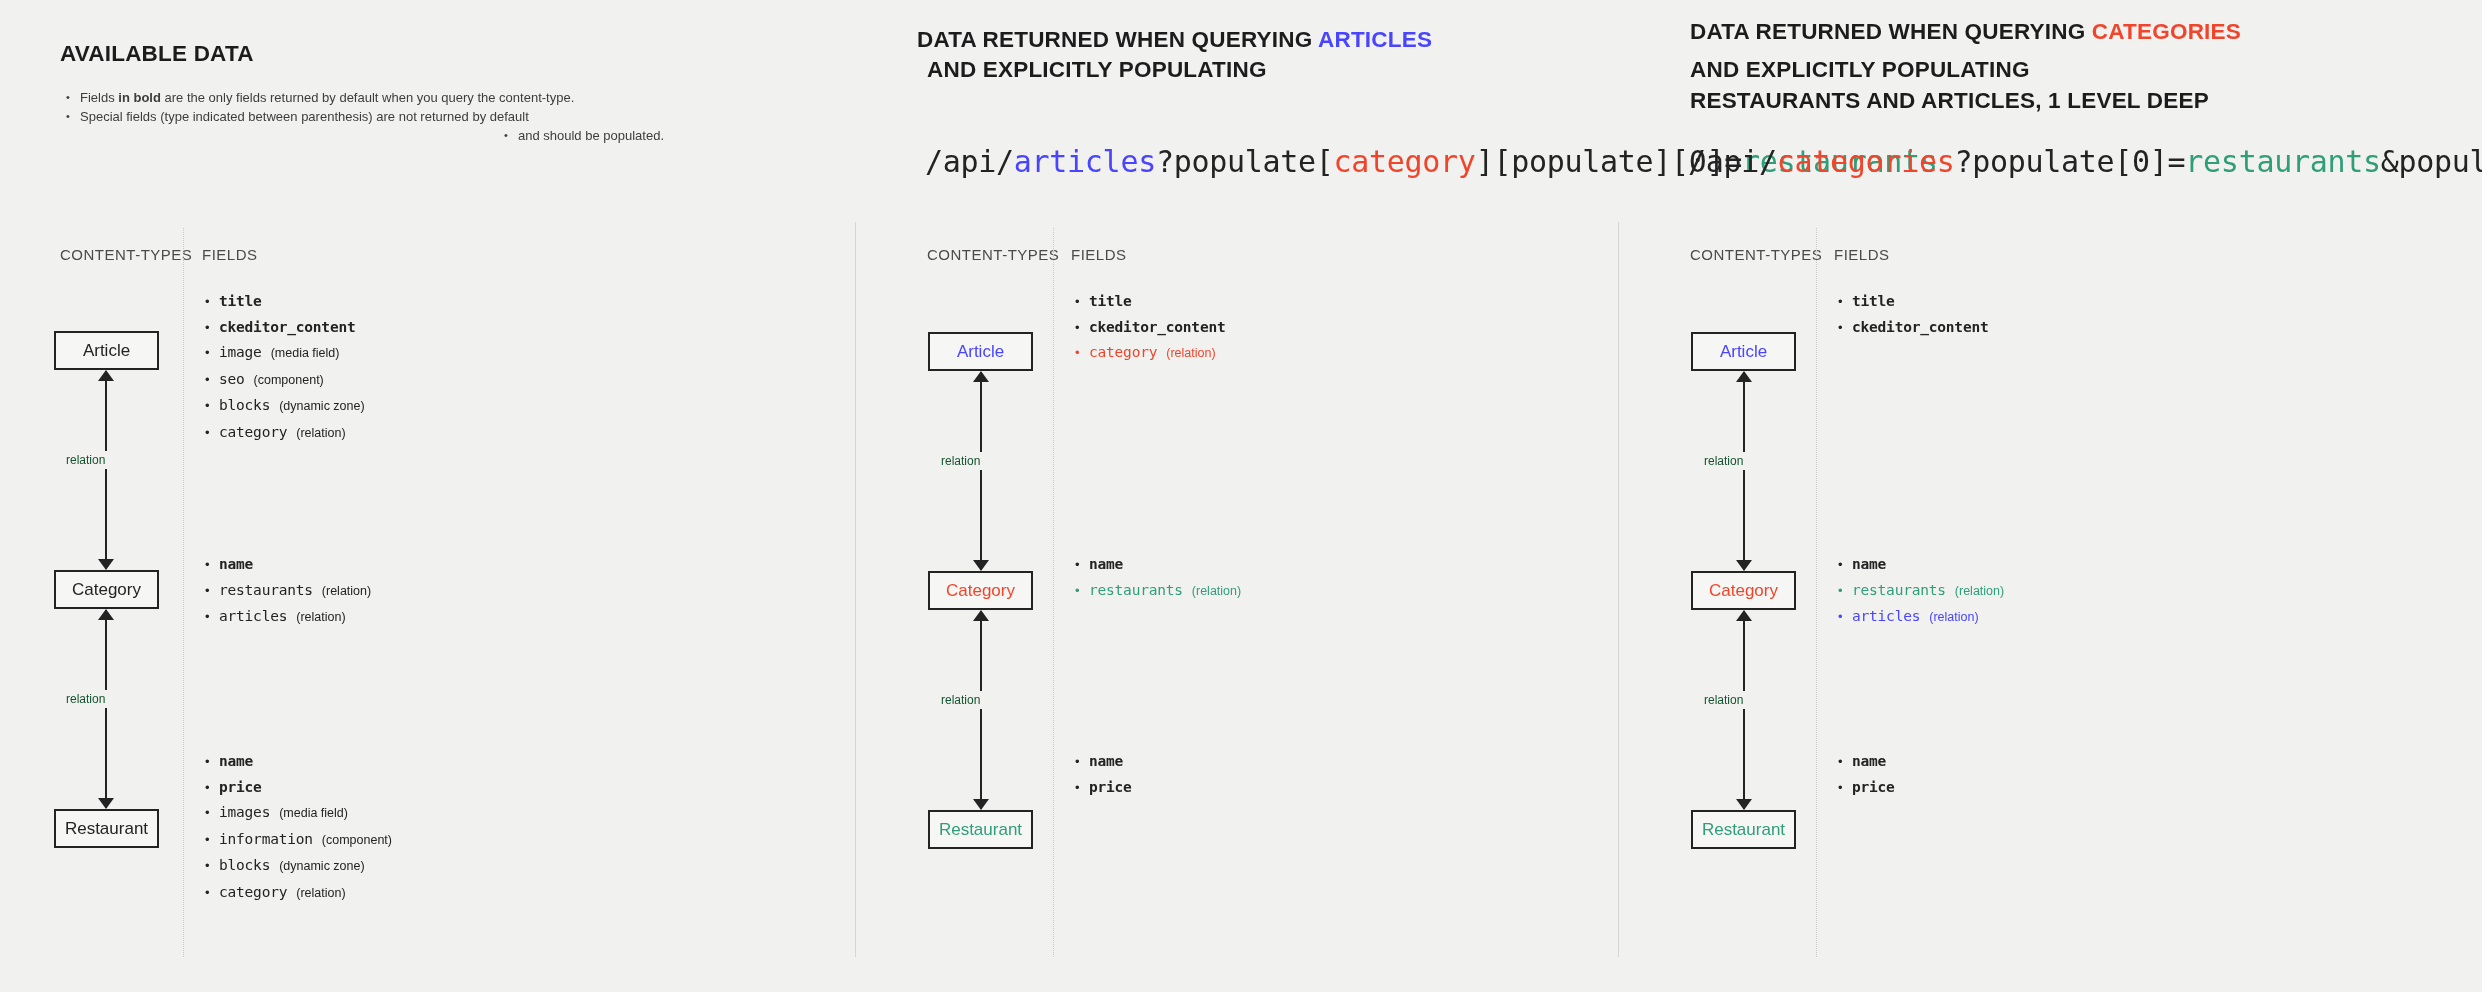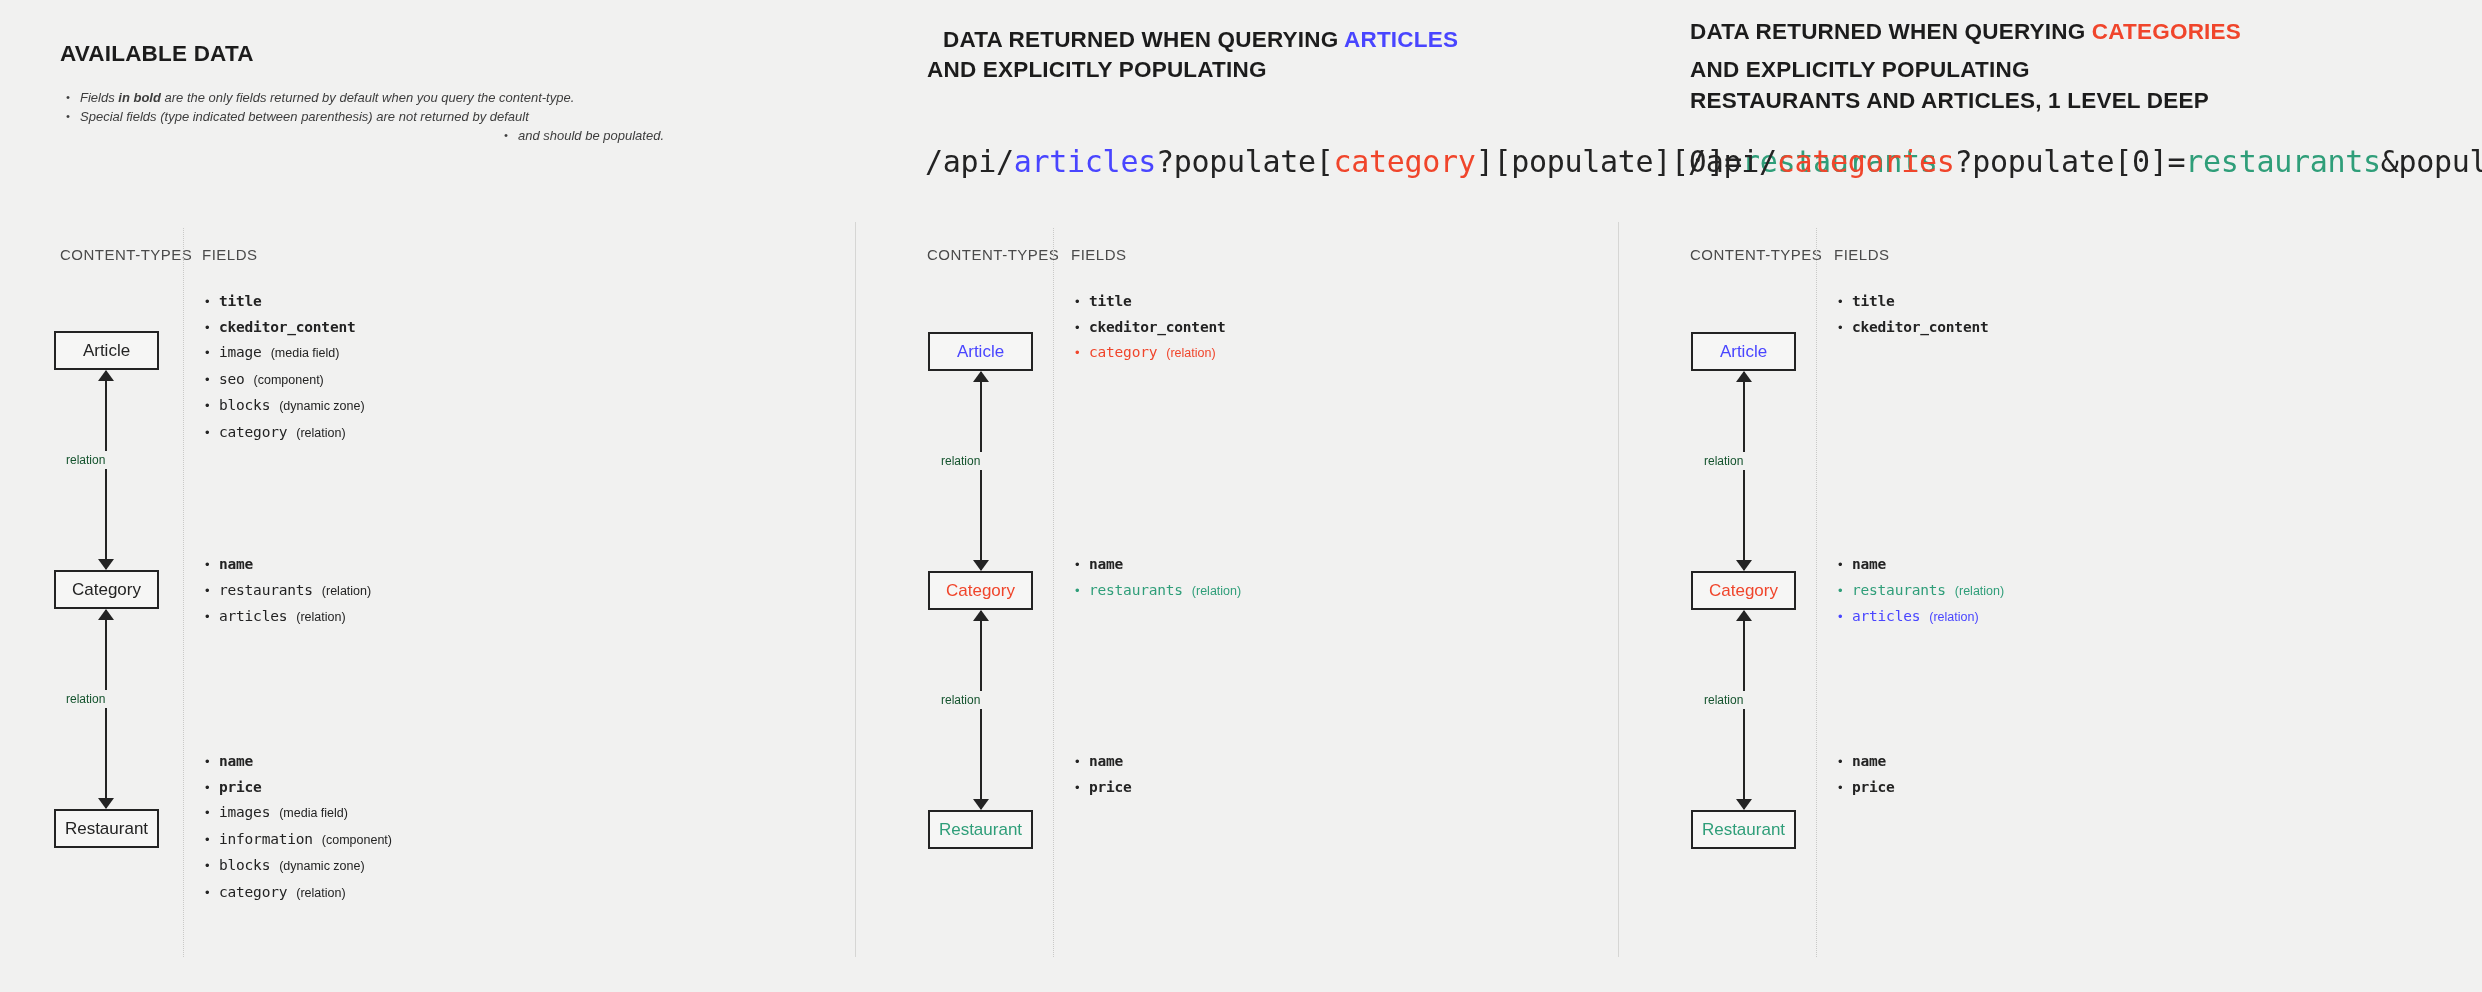--- a/index.html
+++ b/index.html
@@ -21,21 +21,21 @@
   .hdr{position:absolute;}
   .hdr-title{
     font-size:22.5px;font-weight:bold;letter-spacing:.2px;line-height:32px;
     color:#1c1c1c;white-space:nowrap;
   }
   .hdr-title .accent-blue{color:#4945ff;}
   .hdr-title .accent-red{color:#f0452b;}
 
   .bullets{position:absolute;font-size:13px;line-height:19px;color:#3d3d3d;}
   .bullets li{margin:0;padding:0;}
-  .bullets ul{margin:0;padding-left:16px;list-style:none;font-style:italic;}
+  .bullets ul{margin:0;padding-left:16px;list-style:none;}
   .bullets li::before{content:"\2022";position:absolute;margin-left:-14px;color:#3d3d3d;font-size:11px;}
 
   .api-url{
     position:absolute;
     font-family:"DejaVu Sans Mono","Liberation Mono",monospace;
     font-size:30px;letter-spacing:-0.3px;color:#2b2b2b;white-space:nowrap;
   }
   .api-url .c-blue{color:#4945ff;}
   .api-url .c-red{color:#f0452b;}
   .api-url .c-green{color:#2f9e79;}
@@ -223,21 +223,21 @@
         <span class="fname c-default">category</span>
         <span class="ftype c-default">(relation)</span>
       </div>
   </div>
 </div>
 
 <div class="panel-sep" style="left:855px;"></div>
 
 <div class="panel" id="panel-2">
 
-  <div class="hdr hdr-title" style="left:88px;top:24px;">
+  <div class="hdr hdr-title" style="left:62px;top:24px;">
     <span>DATA RETURNED WHEN QUERYING </span><span class="accent-blue">ARTICLES</span>
   </div>
   <div class="hdr hdr-title" style="left:72px;top:54px;">AND EXPLICITLY POPULATING</div>
 
   <div class="api-url" style="left:70px;top:144px;">
     <span class="c-default">/api/</span><span class="c-blue">articles</span><span class="c-default">?populate[</span><span class="c-red">category</span><span class="c-default">][populate][0]=</span><span class="c-green">restaurants</span>
   </div>
 
   <div class="col-label" style="left:72px;top:240px;">CONTENT-TYPES</div>
   <div class="col-label" style="left:216px;top:240px;">FIELDS</div>

